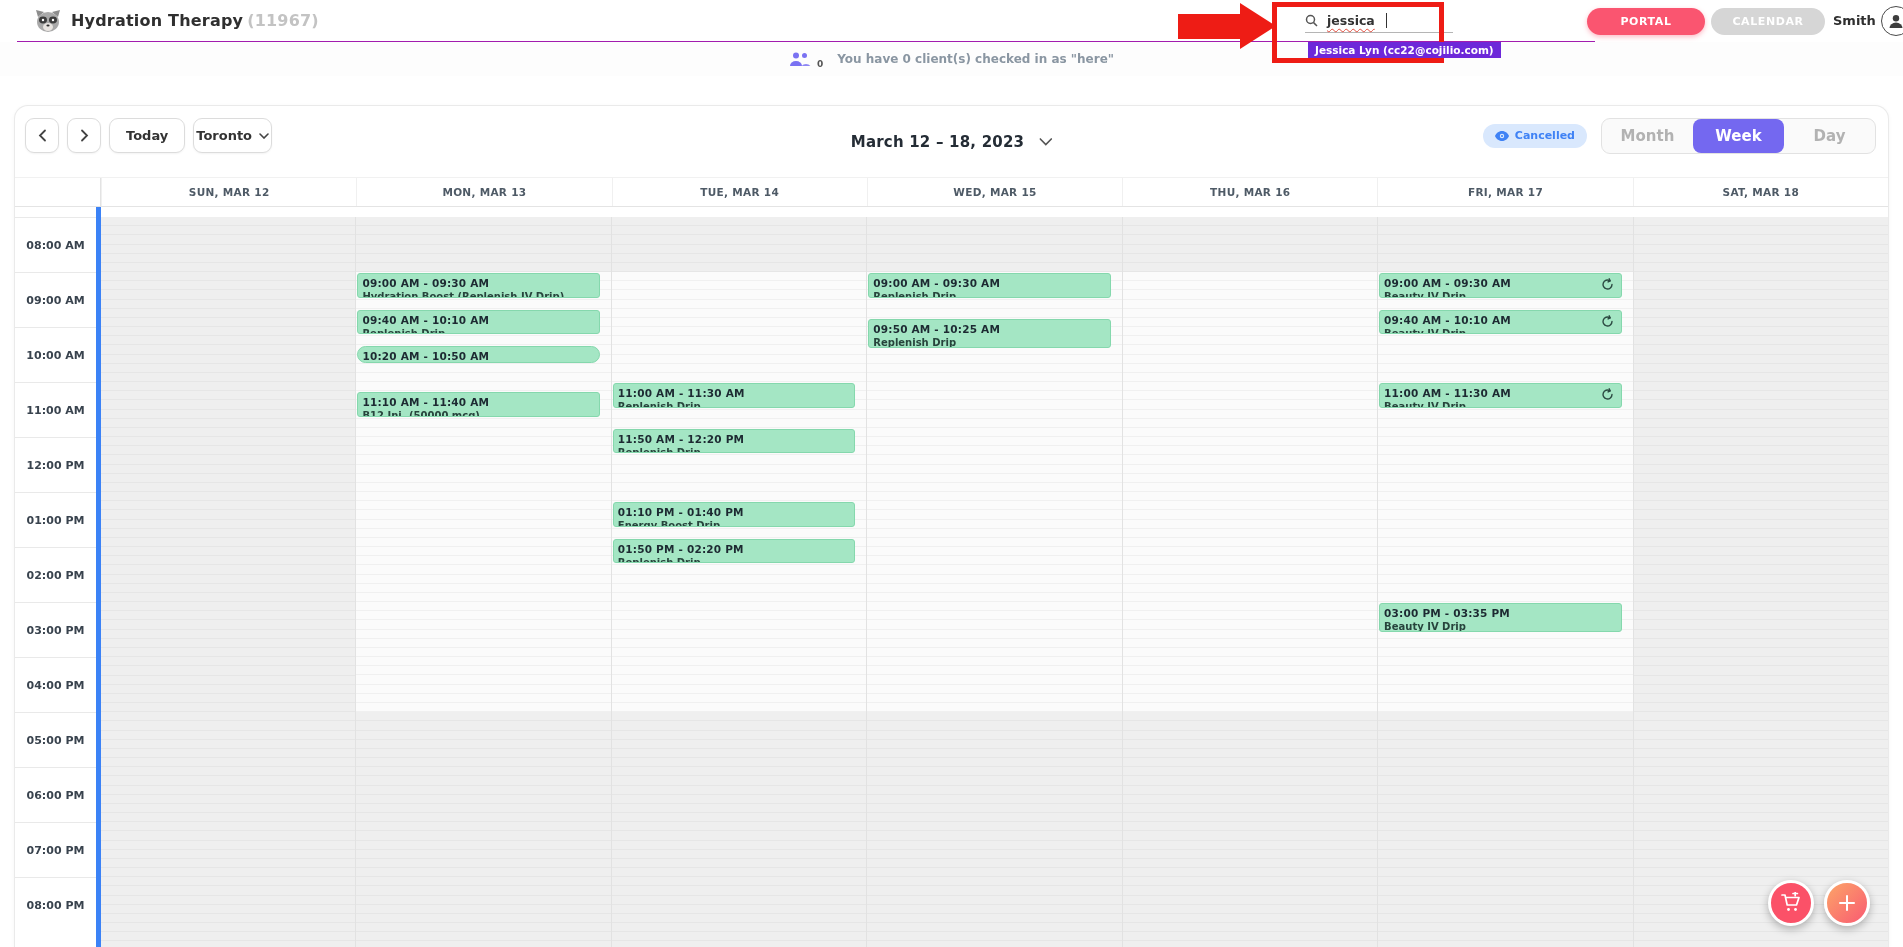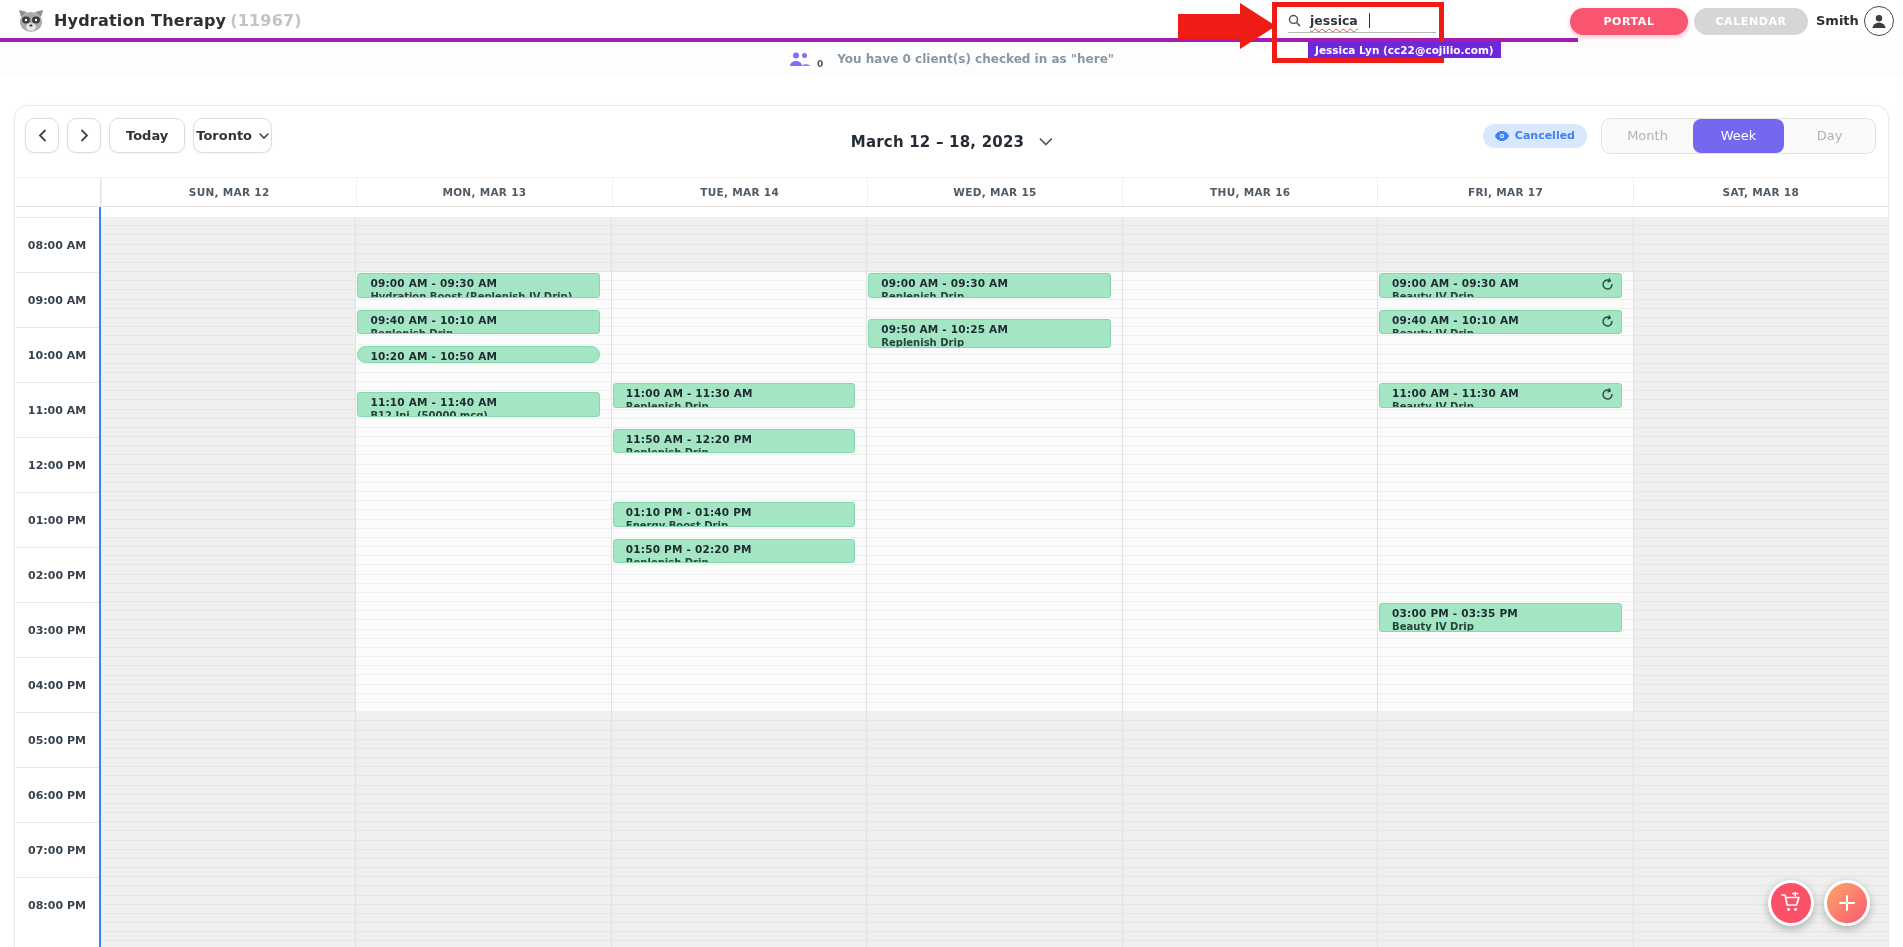--- a/index.html
+++ b/index.html
@@ -1,21 +1,21 @@
 <!DOCTYPE html>
 <html><head>
 <meta charset="utf-8">
 <style>
   * { box-sizing: border-box; margin: 0; padding: 0; }
   html,body { width:1903px; height:947px; overflow:hidden; background:#fff;
     font-family:"DejaVu Sans","Liberation Sans",sans-serif; }
 
   
-  .topbar { position:absolute; left:0; top:0; width:1578px; height:42px; background:#fff;
-    border-bottom:4px solid #a21caf; z-index:20; }
+  .topbar { position:absolute; left:17px; top:0; width:1578px; height:42px; background:#fff;
+    border-bottom:1px solid #a21caf; z-index:20; }
   .logo { position:absolute; left:18px; top:8px; width:26px; height:26px; }
   .app-title { position:absolute; left:54px; top:0; line-height:42px; font-size:16px;
     font-weight:700; color:#2f2f2f; letter-spacing:.2px; }
   .app-title .biz-num { color:#c3c3c3; font-weight:600; margin-left:4px; }
   .search-wrap { position:absolute; left:1288px; top:9px; width:148px; height:24px;
     display:flex; align-items:center; gap:9px; border-bottom:1px solid #b5b5b5; }
   .search-text { font-size:12.5px; font-weight:600; color:#333;
     text-decoration:underline wavy #e04b3c 1px; text-underline-offset:3px; }
   .caret { display:inline-block; width:1.5px; height:15px; background:#333; margin-left:2px;
     vertical-align:middle; }
@@ -54,56 +54,56 @@
   .tl-center { position:absolute; left:50%; top:0; transform:translateX(-50%); height:71px;
     display:flex; align-items:center; gap:15px; cursor:pointer; }
   .date-range { font-size:15px; font-weight:700; color:#242c35; letter-spacing:.2px; }
   .tl-right { position:absolute; right:12px; top:12px; height:35px; display:flex;
     align-items:center; gap:14px; }
   .cancelled-pill { height:24px; border-radius:12px; background:#d9e8fd; color:#3f82f5;
     font-size:11px; font-weight:700; padding:0 12px; display:flex; align-items:center;
     gap:6px; cursor:pointer; border:none; font-family:inherit; }
   .segmented { display:flex; height:36px; border:1px solid #e2e2e2; border-radius:9px;
     background:#fafafa; overflow:hidden; }
-  .seg { width:91px; border:none; background:transparent; font-size:13px; font-weight:400;
+  .seg { width:91px; border:none; background:transparent; font-size:15px; font-weight:700;
     color:#b2b2b2; cursor:pointer; font-family:inherit; }
   .seg.active { background:#7468f0; color:#fff; border-radius:8px; }
 
   
   .day-header { display:flex; height:30px; border-top:1px solid #f1f1f1;
     border-bottom:1px solid #e4e4e4; }
   .dh-corner { width:86px; border-right:1px solid #e3e3e3; }
   .day-cell { flex:1; display:flex; align-items:center; justify-content:center;
     font-size:10.5px; font-weight:600; color:#4e5a66; letter-spacing:.3px;
     border-left:1px solid #f0f0f0; }
   .day-cell:first-of-type { border-left:none; }
 
   
   .grid { position:relative; height:741px; }
   .gutter { position:absolute; left:0; top:0; width:86px; height:100%; background:#fff;
-    border-right:2px solid #3b82f6; z-index:2; }
+    border-right:5px solid #3b82f6; z-index:2; }
   .time-label { position:absolute; left:0; width:100%; height:55px; display:flex;
     align-items:center; justify-content:center; font-size:11px; font-weight:600;
     color:#39434e; border-top:1px solid #e9e9e9; }
   .cols { position:absolute; left:86px; right:0; top:0; bottom:0; display:flex; }
   .col { flex:1; position:relative; border-left:1px solid #e2e2e2; background-color:#efefef;
     background-image:
       repeating-linear-gradient(to bottom, transparent 0, transparent 8.17px, #e6e6e6 8.17px, #e6e6e6 9.17px),
       repeating-linear-gradient(to bottom, transparent 0, transparent 54px, #dddddd 54px, #dddddd 55px);
     background-position:0 10px,0 10px; }
   .col:first-child { border-left:none; }
   .top-strip { position:absolute; left:0; right:0; top:0; height:10px; background:#fff; z-index:1; }
   .lane { position:absolute; left:0; right:0; top:65px; height:440px; background-color:#fbfbfb;
     background-image:
       repeating-linear-gradient(to bottom, transparent 0, transparent 8.17px, #f0f0f0 8.17px, #f0f0f0 9.17px),
       repeating-linear-gradient(to bottom, transparent 0, transparent 54px, #e7e7e7 54px, #e7e7e7 55px); }
 
   
   .event { position:absolute; left:1px; right:11px; background:#a4e6c4; border:1px solid #85d8ad;
-    border-radius:3px; padding:3px 8px 0 12px; overflow:hidden; z-index:3; cursor:pointer; }
+    border-radius:3px; padding:3px 8px 0 4px; overflow:hidden; z-index:3; cursor:pointer; }
   .ev-time { font-size:10.5px; font-weight:700; color:#1d2a32; letter-spacing:.2px;
     line-height:12px; white-space:nowrap; }
   .ev-svc { font-size:10px; font-weight:600; color:#27443c; margin-top:2px; white-space:nowrap; }
   .recur { position:absolute; top:4px; right:7px; width:13px; height:13px; }
 
   
   .fab { position:absolute; width:46px; height:46px; border-radius:50%; border:3px solid #fff;
     box-shadow:0 3px 9px rgba(0,0,0,.28); z-index:40; display:flex; align-items:center;
     justify-content:center; cursor:pointer; }
   .fab-cart { left:1768px; top:880px; background:#fb5168; }

